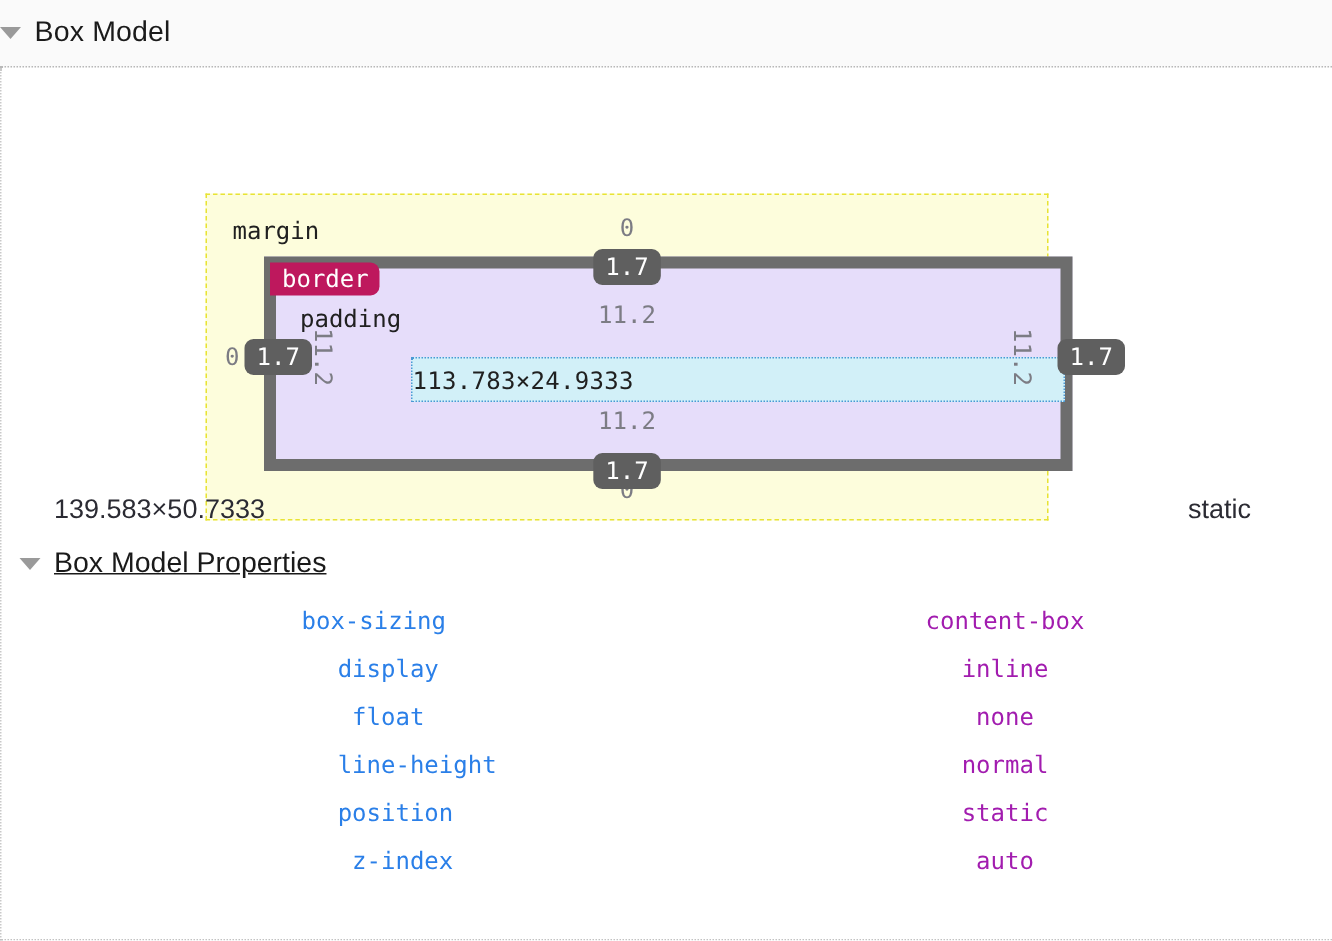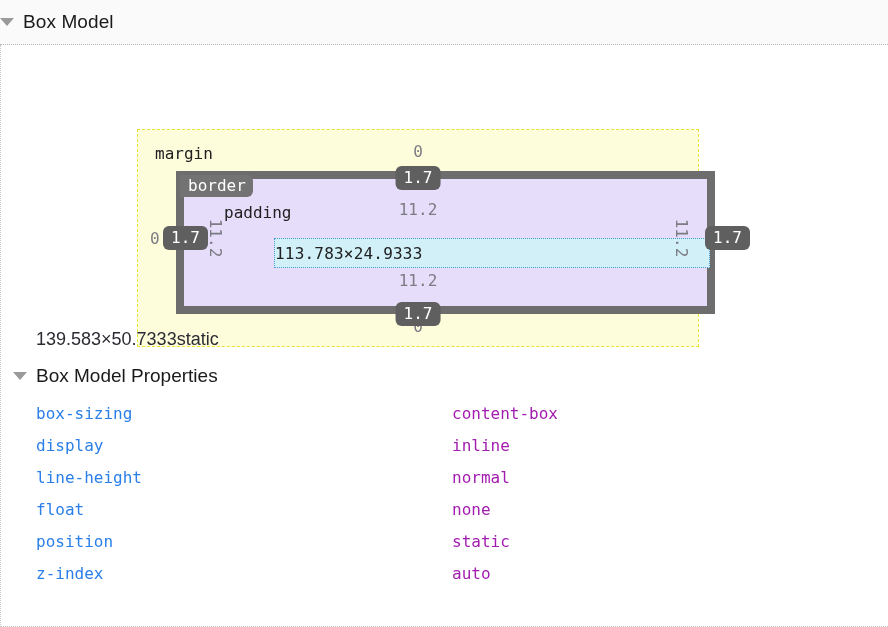--- a/index.html
+++ b/index.html
@@ -87,28 +87,28 @@
     width: 539px;
     height: 143px;
     border: 8px solid #6d6d6d;
     background: #e6ddfa;
   }
 
   #label-border {
     left: -4px;
     top: -4px;
     color: #ffffff;
-    background: #737373;
+    background: #be185d;
     border-radius: 0 6px 6px 0;
     padding: 1px 7px 2px 8px;
     z-index: 4;
   }
 
   #label-padding {
-    left: 40px;
+    left: 16px;
     top: 24px;
     color: #202020;
     z-index: 3;
   }
 
   #content-box {
     position: absolute;
     left: 90px;
     top: 59px;
     width: 436px;
@@ -161,47 +161,50 @@
   #p-left   { left: 58px; top: 50%; transform: translateY(-50%) rotate(90deg); }
   #p-right  { left: 524px; top: 50%; transform: translateY(-50%) rotate(90deg); }
 
   
   #size-row {
     position: relative;
     height: 38px;
     padding: 0 54px 0 36px;
     display: flex;
     align-items: center;
+    justify-content: space-between;
     font-size: 18px;
     color: #2b2b33;
   }
 
   
   #props-header {
     display: flex;
     align-items: center;
     padding-left: 13px;
     height: 35px;
   }
 
   #props-header .title {
     font-size: 19px;
     color: #1a1a1a;
+    text-decoration: underline;
   }
 
   #prop-list {
     padding-top: 4px;
   }
 
   .prop-row {
     display: flex;
     align-items: center;
     height: 32px;
     font-family: "DejaVu Sans Mono", monospace;
     font-size: 16px;
+    justify-content: center;
   }
 
   .prop-name {
     width: 452px;
     padding-left: 36px;
     color: #2a7fe8;
   }
 
   .prop-value {
     color: #a21caf;
@@ -272,28 +275,28 @@
 <div id="prop-list">
     <div class="prop-row">
       <span class="prop-name">box-sizing</span>
       <span class="prop-value">content-box</span>
     </div>
     <div class="prop-row">
       <span class="prop-name">display</span>
       <span class="prop-value">inline</span>
     </div>
     <div class="prop-row">
+      <span class="prop-name">float</span>
+      <span class="prop-value">none</span>
+    </div>
+    <div class="prop-row">
       <span class="prop-name">line-height</span>
       <span class="prop-value">normal</span>
     </div>
     <div class="prop-row">
-      <span class="prop-name">float</span>
-      <span class="prop-value">none</span>
-    </div>
-    <div class="prop-row">
       <span class="prop-name">position</span>
       <span class="prop-value">static</span>
     </div>
     <div class="prop-row">
       <span class="prop-name">z-index</span>
       <span class="prop-value">auto</span>
     </div>
   </div>
 
 <div id="bottom-rule"></div>

